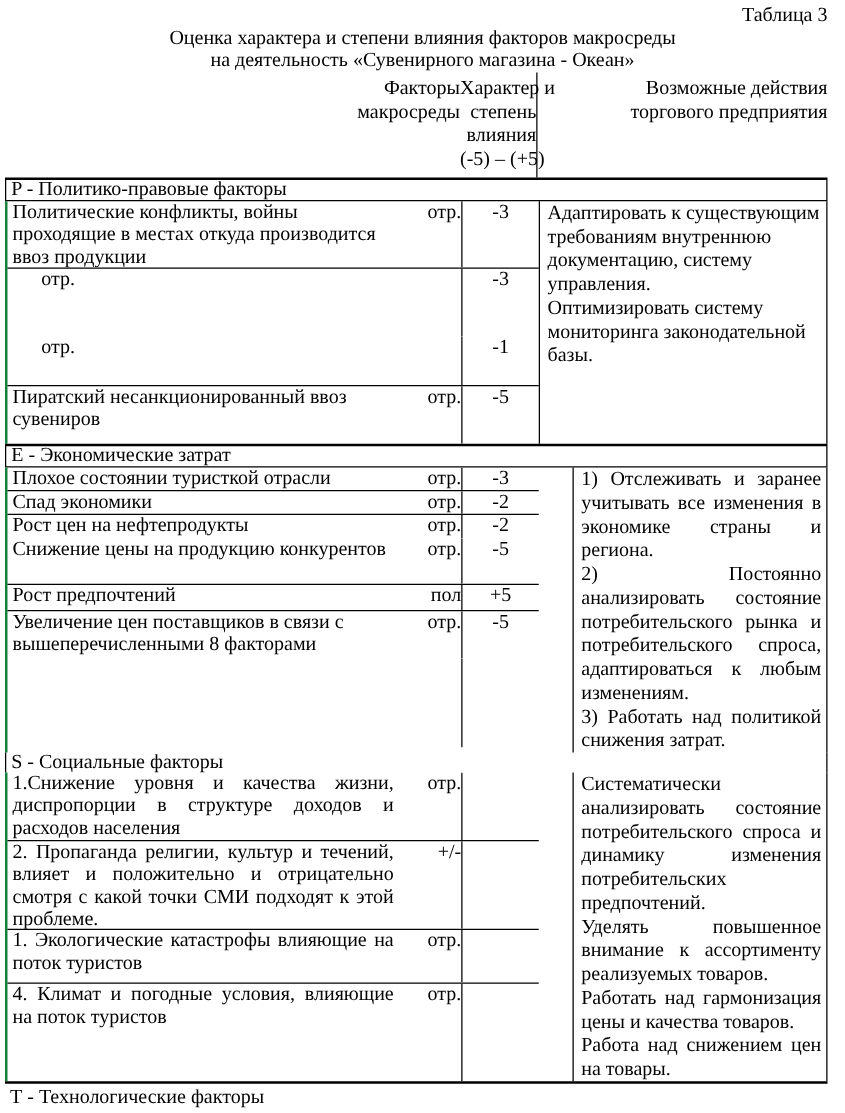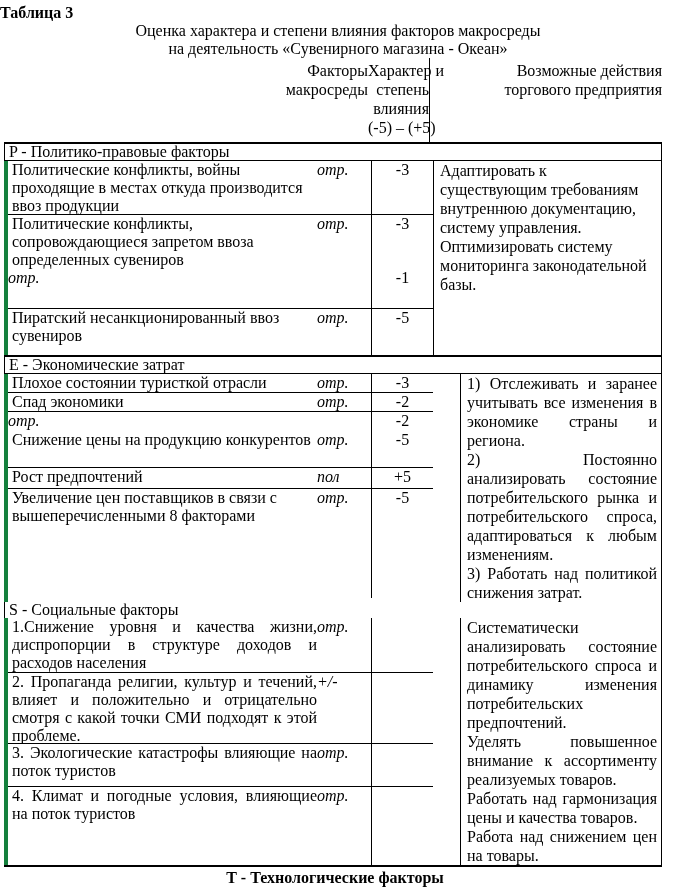--- a/index.html
+++ b/index.html
@@ -4,51 +4,51 @@
 <style>
   * { margin:0; padding:0; box-sizing:border-box; }
   html,body { background:#fff; }
   body {
     width:676px; height:890px; overflow:hidden;
     color:#000;
     font-family:"Liberation Serif","DejaVu Serif",serif;
     font-size:16px;
   }
   .ml { white-space:pre-line; }
-  .caption { margin-top:4px; height:18px; line-height:18px; text-align:left; padding-right:14px;font-weight:bold; }
+  .caption { margin-top:4px; height:18px; line-height:18px; text-align:right; padding-right:14px; }
   .doc-title { height:36px; line-height:18px; text-align:center; }
   .tbl { margin-left:4px; width:658px; }
 
   
   .hdr { display:flex; height:84px; text-align:right; line-height:19px; }
   .hdr .h1 { width:364px; padding-top:3px; }
   .hdr .h2 { width:62px; padding-top:3px; border-right:1px solid #000; white-space:pre; overflow:visible; }
   .hdr .h3 { flex:1; padding-top:3px; }
 
   
   .shead {
     width:658px; font-weight:normal; padding-left:4px;
     border-left:1px solid #000; border-right:1px solid #000;
   }
   .shead.top2 { border-top:2px solid #000; border-bottom:1px solid #000; height:19px; line-height:15px; }
   .shead.plain { height:16px; line-height:15px; }
   .thead {
-    width:658px; font-weight:bold; padding-left:4px;
-    border-top:2px solid #000; height:21px; line-height:17px; padding-top:2px;text-align:center;
+    width:658px; font-weight:normal; padding-left:4px;
+    border-top:2px solid #000; height:21px; line-height:17px; padding-top:2px;
   }
 
   
-  .sbody { display:flex; width:658px; border-left:4px solid #15803d; border-right:1px solid #000; }
+  .sbody { display:flex; width:658px; border-left:2px solid #15803d; border-right:1px solid #000; }
   .lpane { width:425px; }
   .trow { display:flex; overflow:hidden; }
   .trow.bb { border-bottom:1px solid #000; }
   .fcell { width:363px; display:flex; }
   .ftext { width:309px; padding-left:4px; line-height:18px; }
   .ftext.just { text-align:justify; }
-  .sign  { width:54px; text-align:left; line-height:18px;font-style:italic; }
+  .sign  { width:54px; text-align:right; line-height:18px; }
   .vcell { width:62px; border-left:1px solid #000; text-align:center; line-height:18px; }
   .acell {
     flex:1; border-left:1px solid #000;
     padding:0 4px 0 6px; line-height:19px; overflow:hidden;
   }
   .acell.just { text-align:justify;margin-left:27px; }
 </style>
 </head>
 <body>
 
@@ -74,21 +74,20 @@
     <div class="lpane">
       <div class="trow bb" style="height:54px">
         <div class="fcell">
             <div class="ftext">Политические конфликты, войны проходящие в местах откуда производится ввоз продукции</div>
             <div class="sign">отр.</div>
           </div>
         <div class="vcell">-3</div>
       </div>
       <div class="trow" style="height:54px">
         <div class="fcell">
-            <div class="ftext">Политические конфликты, сопровождающиеся запретом ввоза определенных сувениров</div>
             <div class="sign">отр.</div>
           </div>
         <div class="vcell">-3</div>
       </div>
       <div class="trow bb" style="height:40px">
         <div class="fcell">
             <div class="sign">отр.</div>
           </div>
         <div class="vcell">-1</div>
       </div>
@@ -116,20 +115,21 @@
       </div>
       <div class="trow bb" style="height:19px">
         <div class="fcell">
             <div class="ftext">Спад экономики</div>
             <div class="sign">отр.</div>
           </div>
         <div class="vcell">-2</div>
       </div>
       <div class="trow" style="height:19px">
         <div class="fcell">
+            <div class="ftext">Рост цен на нефтепродукты</div>
             <div class="sign">отр.</div>
           </div>
         <div class="vcell">-2</div>
       </div>
       <div class="trow bb" style="height:37px">
         <div class="fcell">
             <div class="ftext">Снижение цены на продукцию конкурентов</div>
             <div class="sign">отр.</div>
           </div>
         <div class="vcell">-5</div>
@@ -170,21 +170,21 @@
       </div>
       <div class="trow bb" style="height:71px">
         <div class="fcell">
             <div class="ftext just">2. Пропаганда религии, культур и течений, влияет и положительно и отрицательно смотря с какой точки СМИ подходят к этой проблеме.</div>
             <div class="sign">+/-</div>
           </div>
         <div class="vcell"></div>
       </div>
       <div class="trow bb" style="height:43px">
         <div class="fcell">
-            <div class="ftext just">3. Экологические катастрофы влияющие на поток туристов</div>
+            <div class="ftext just">1. Экологические катастрофы влияющие на поток туристов</div>
             <div class="sign">отр.</div>
           </div>
         <div class="vcell"></div>
       </div>
       <div class="trow" style="height:78px">
         <div class="fcell">
             <div class="ftext just">4. Климат и погодные условия, влияющие на поток туристов</div>
             <div class="sign">отр.</div>
           </div>
         <div class="vcell"></div>

